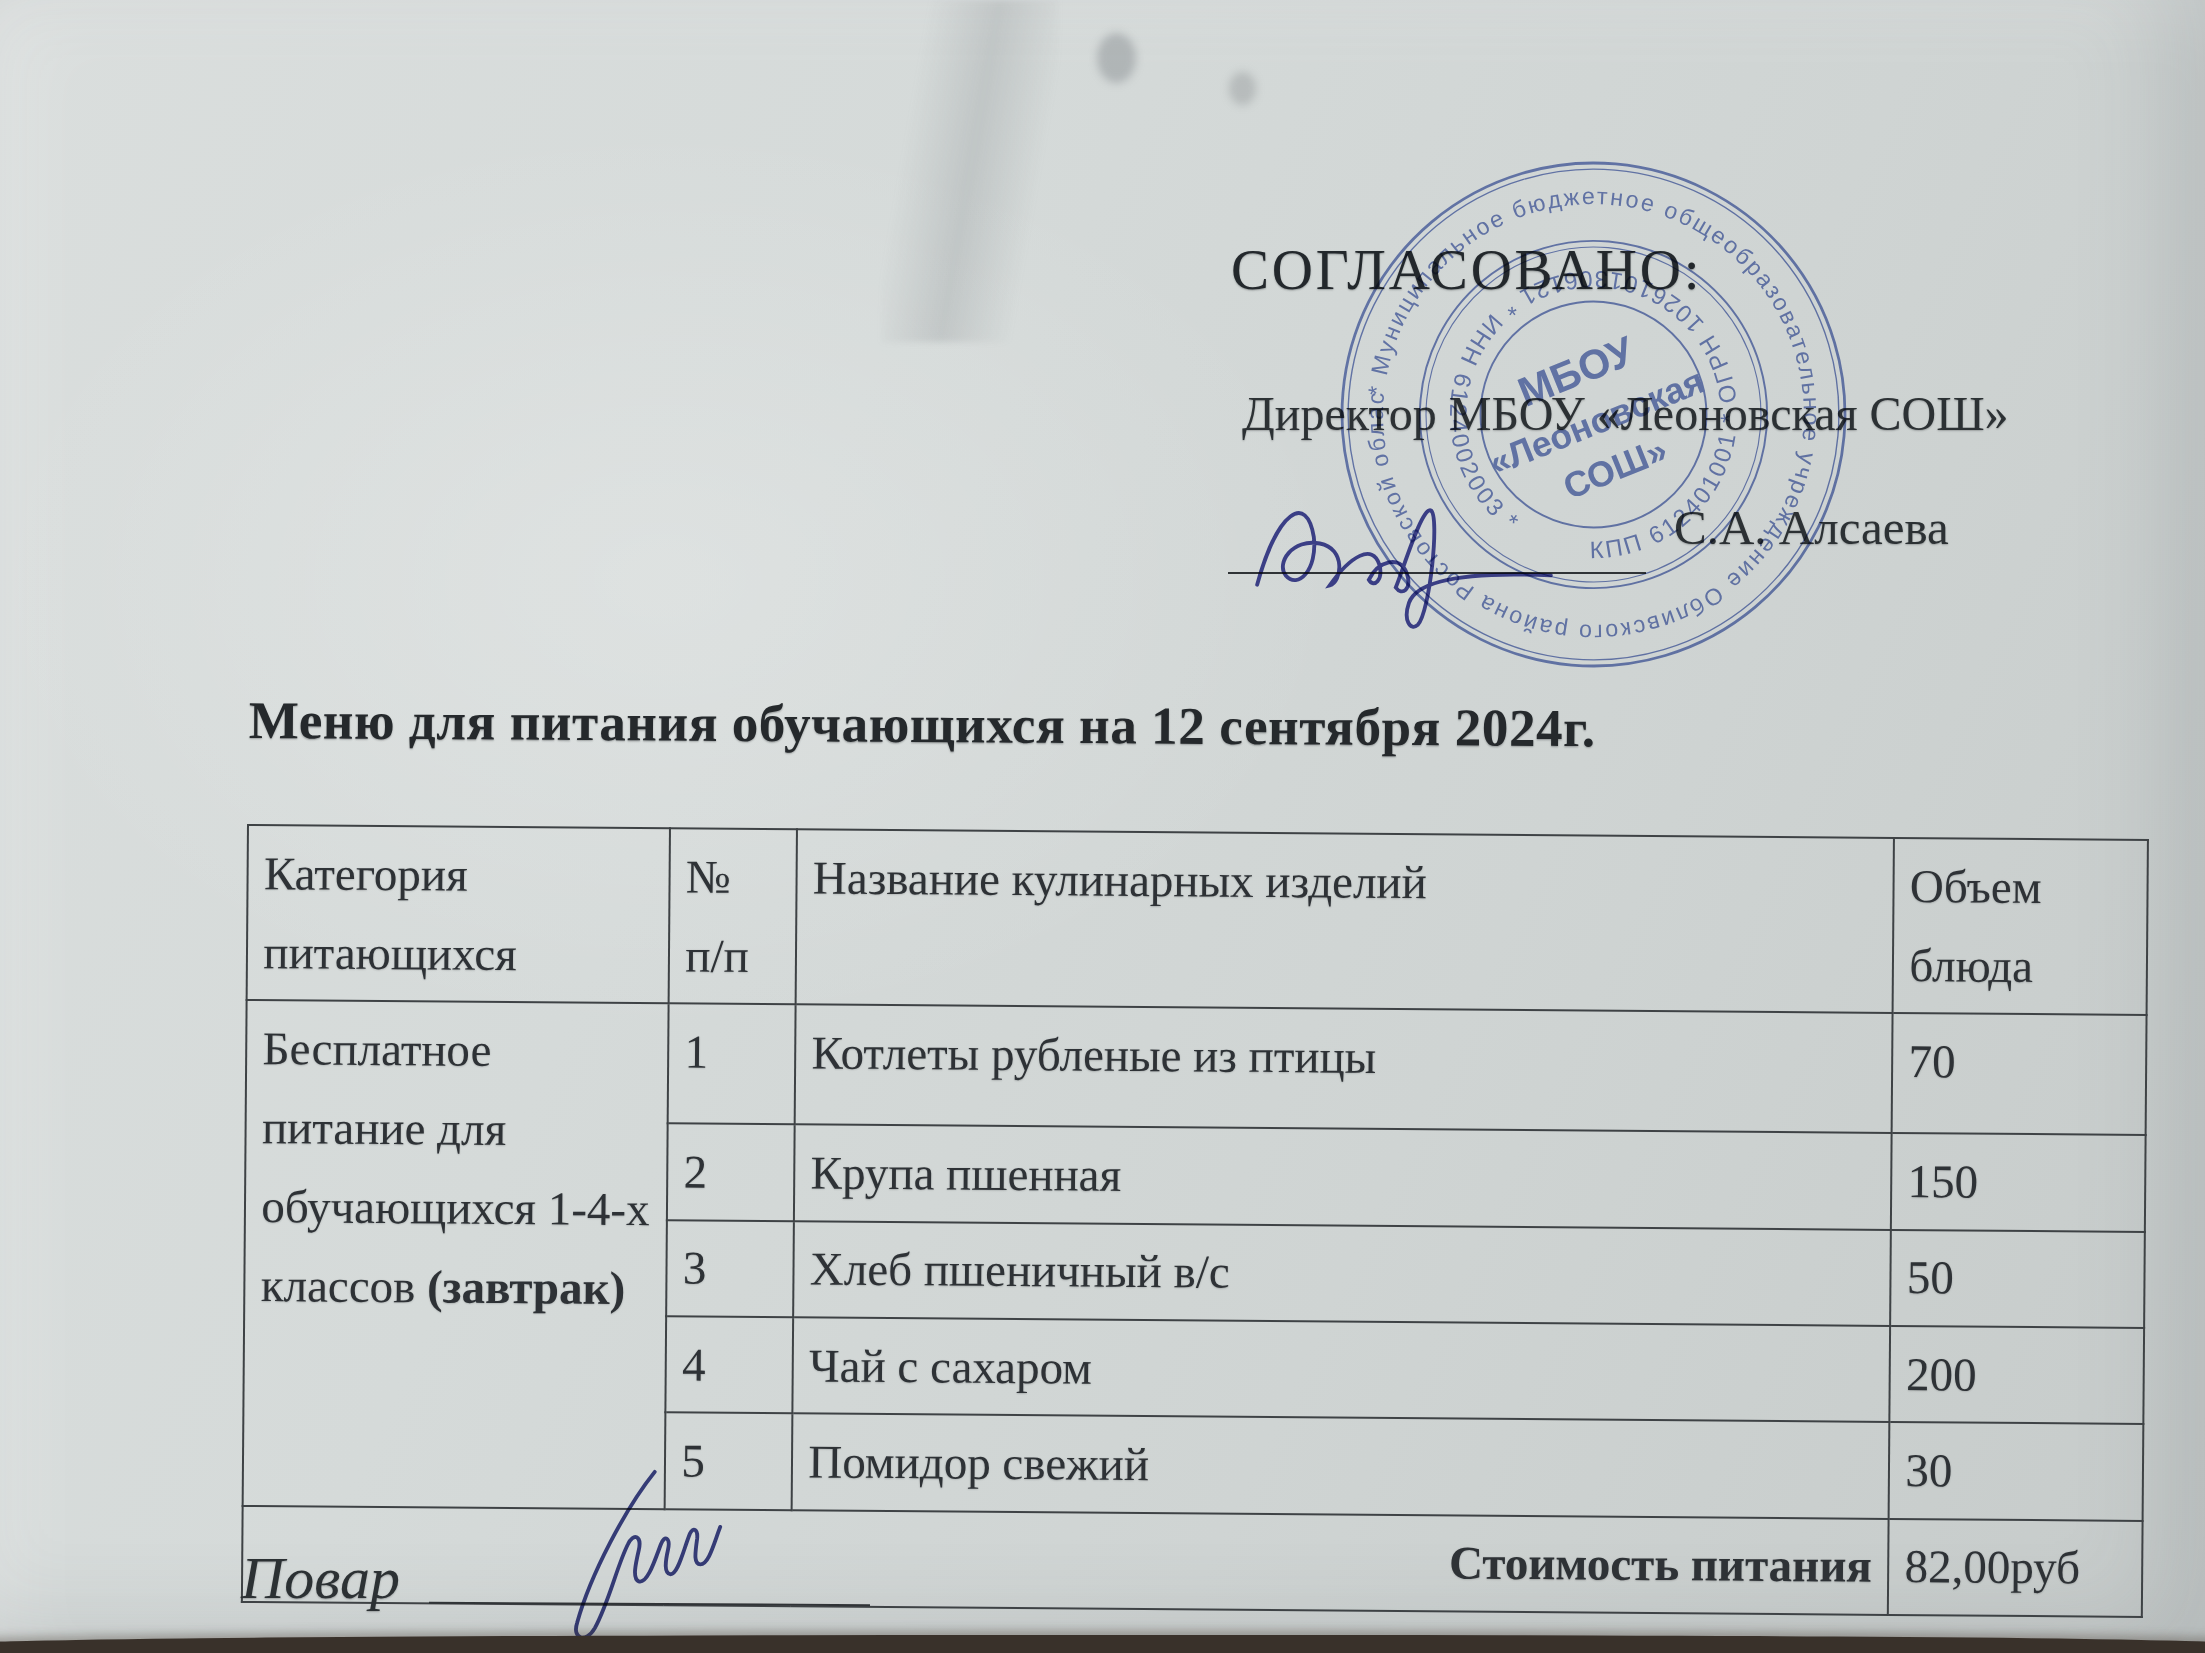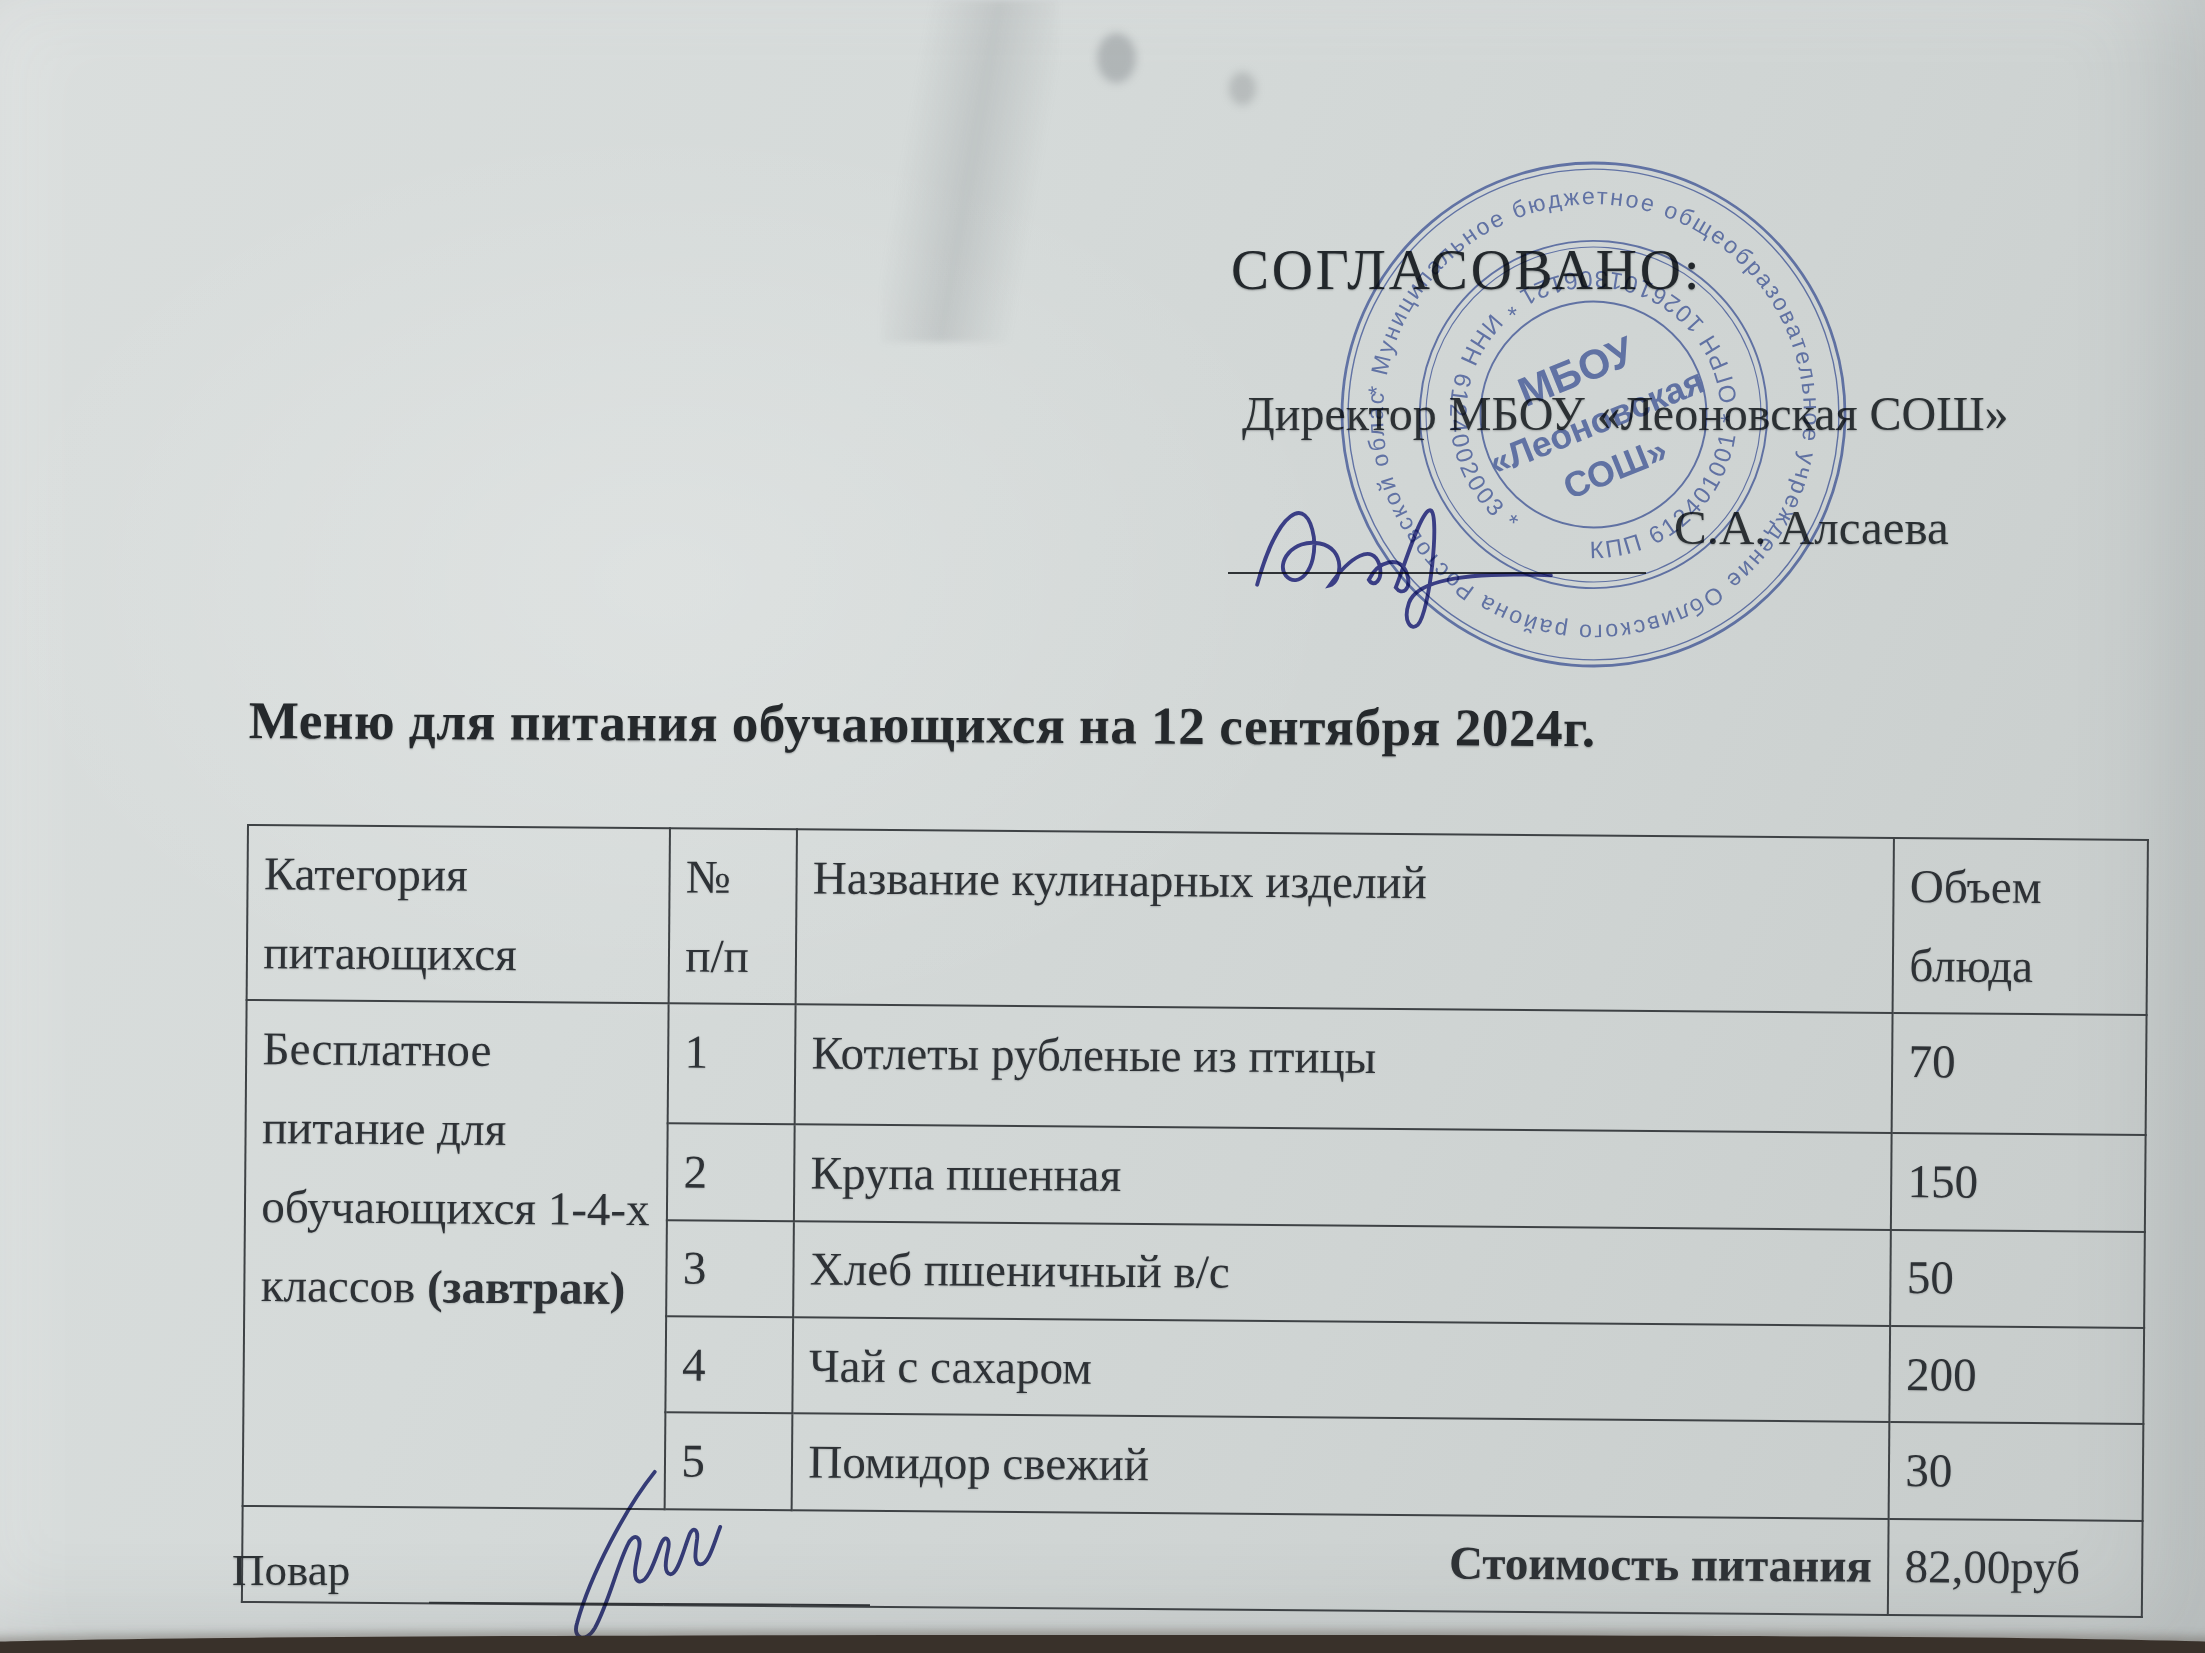--- a/index.html
+++ b/index.html
@@ -60,21 +60,21 @@
     font-size:47px;line-height:1.68;color:#2e3236;
     padding:7.7px 15.4px;overflow:hidden;
     text-shadow:0 0.6px 1.7px rgba(40,44,48,.28);
   }
   td.cat{padding-top:12px;}
   td.num{padding-left:25px;}
   td.vol{padding-left:16.5px;}
   td.cost-label{text-align:right;font-weight:bold;font-size:50px;padding-right:22px;color:#262a2d;}
   td.cost-value{font-size:49px;}
   .hdr-small{display:block;}
-  .cook-row{position:absolute;left:232px;top:1544px;font-size:45px;color:#2c3134;}
+  .cook-row{position:absolute;left:241px;top:1544px;font-size:60px;color:#2c3134;font-style:italic;}
   .cook-rule{
     position:absolute;left:429px;top:1603px;width:441px;height:0;
     border-top:2.8px solid #303437;transform:rotate(0.3deg);
   }
   svg.stamp{
     position:absolute;left:1332px;top:153px;width:523px;height:523px;
     opacity:.78;mix-blend-mode:multiply;transform:rotate(5deg);
   }
   .stamp-ring-text{font-family:"Liberation Sans","DejaVu Sans",sans-serif;}
   svg.signature{position:absolute;mix-blend-mode:multiply;}

